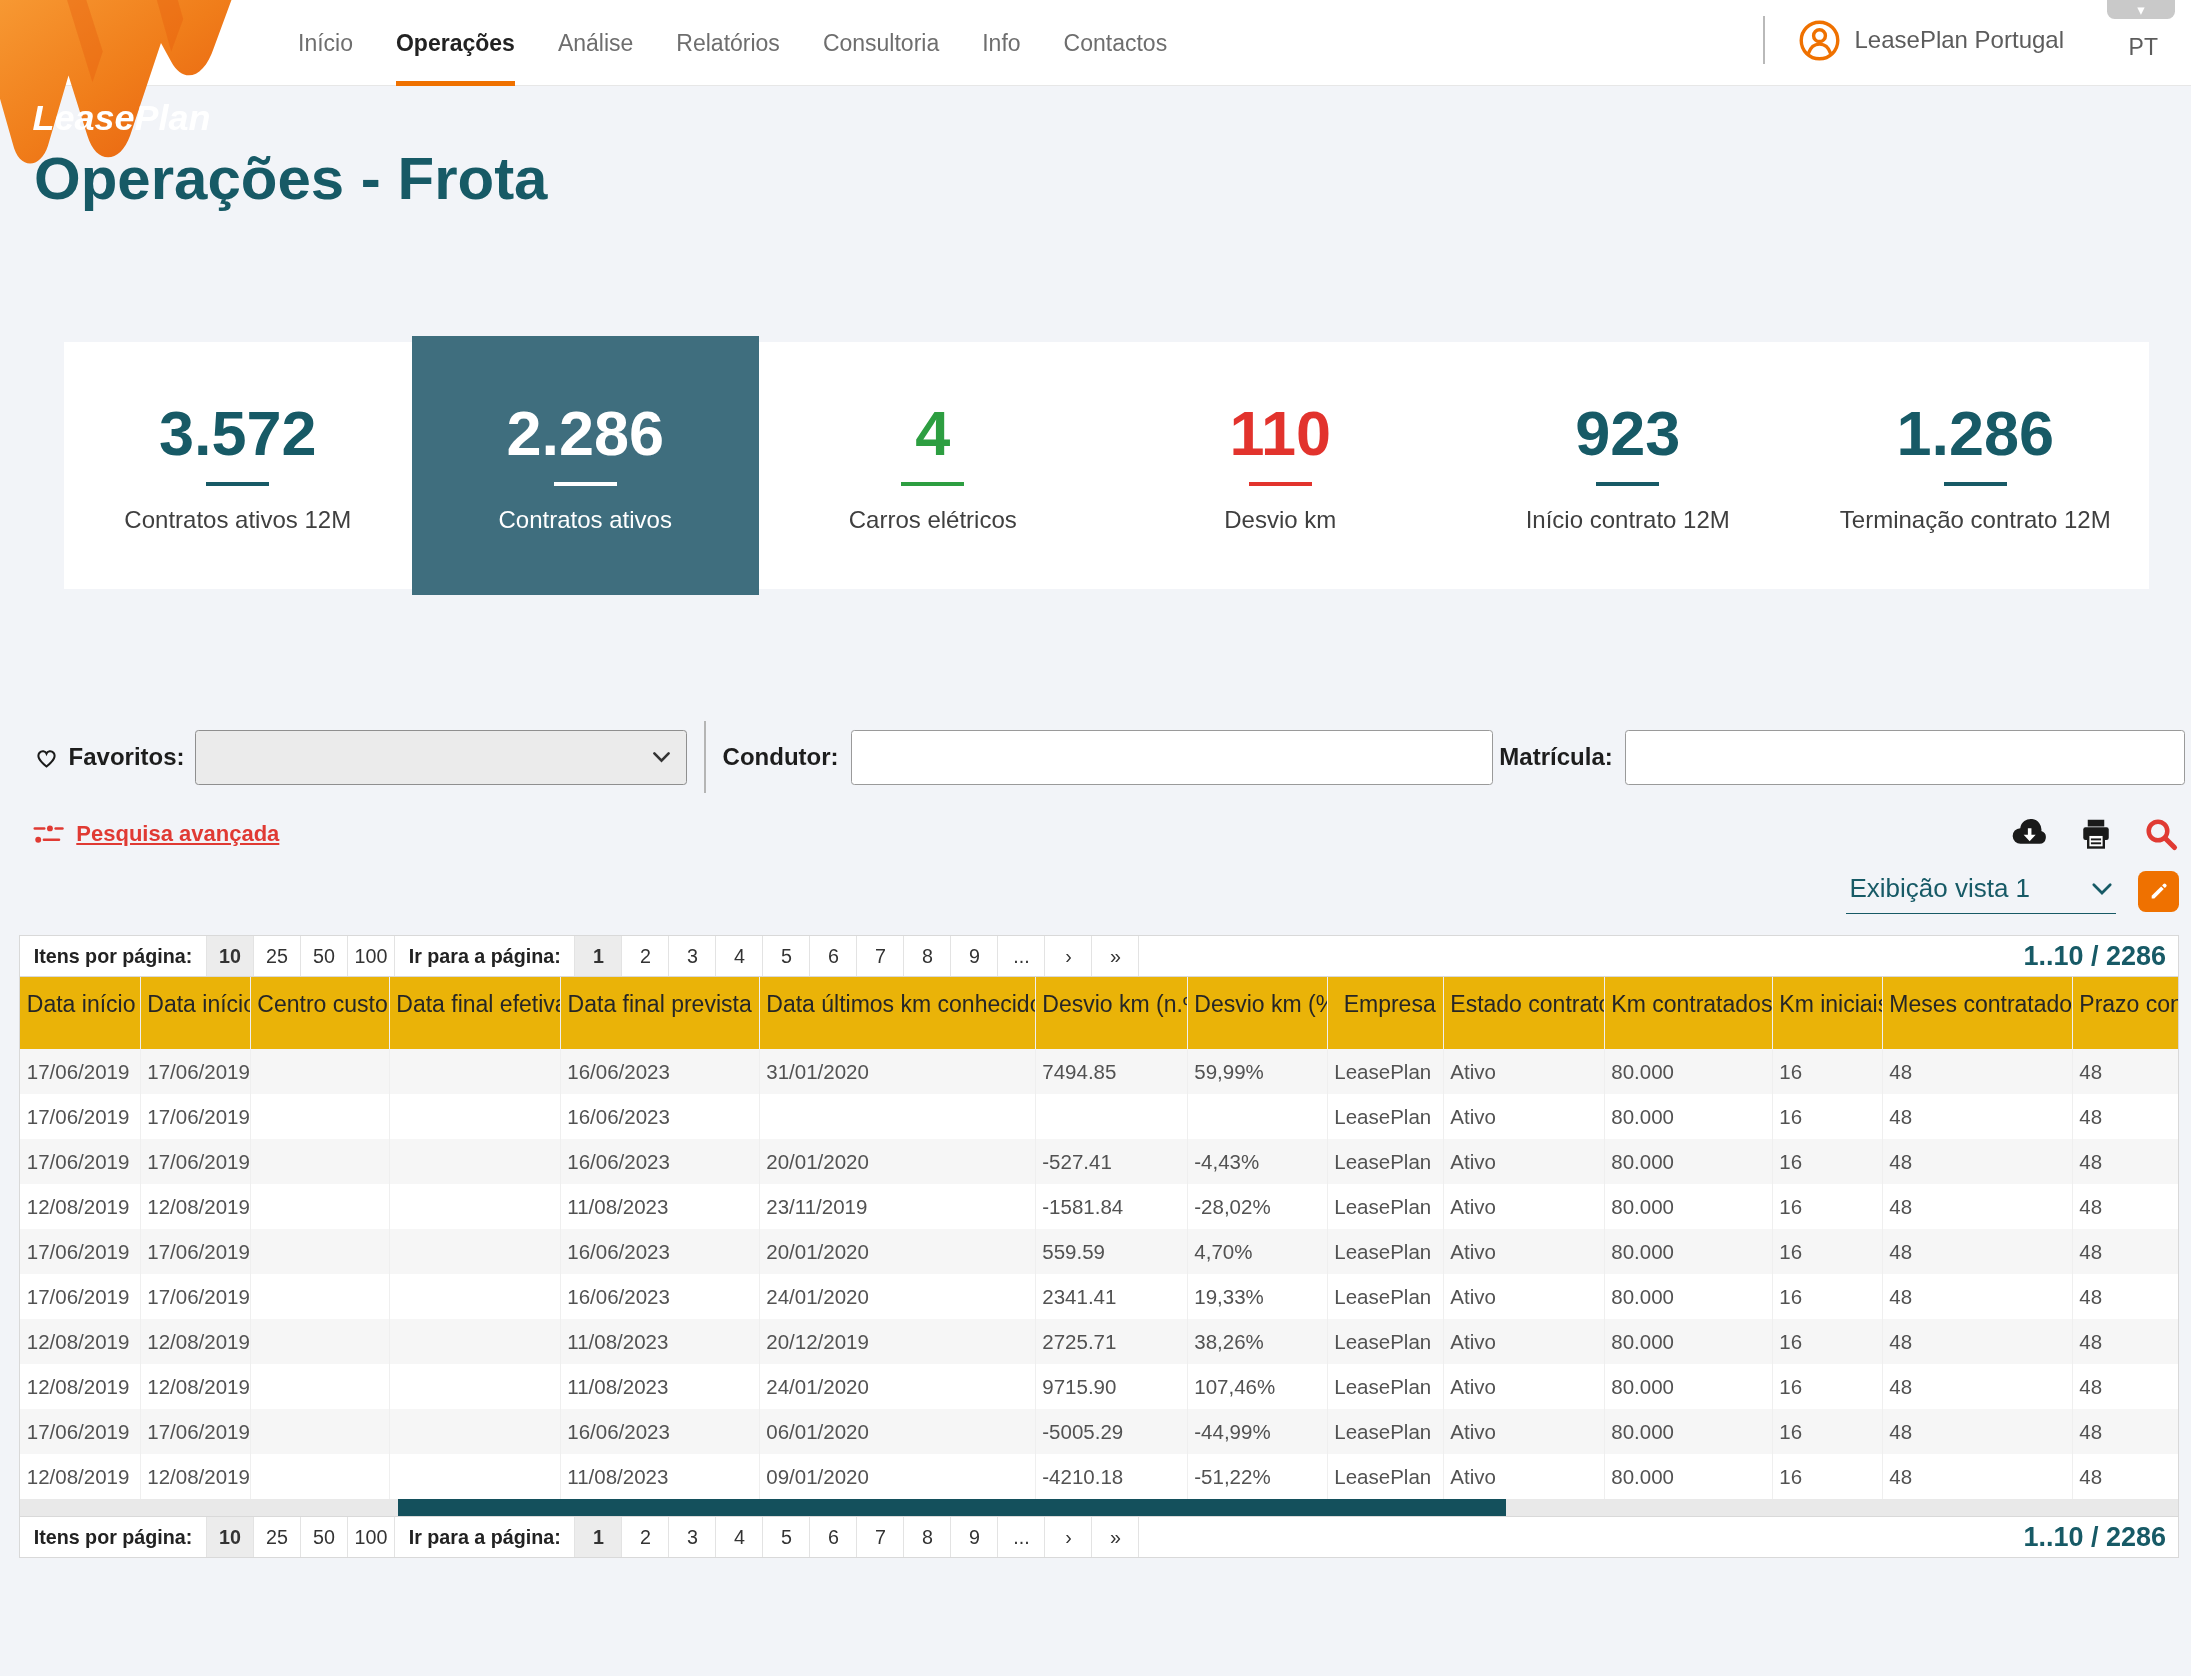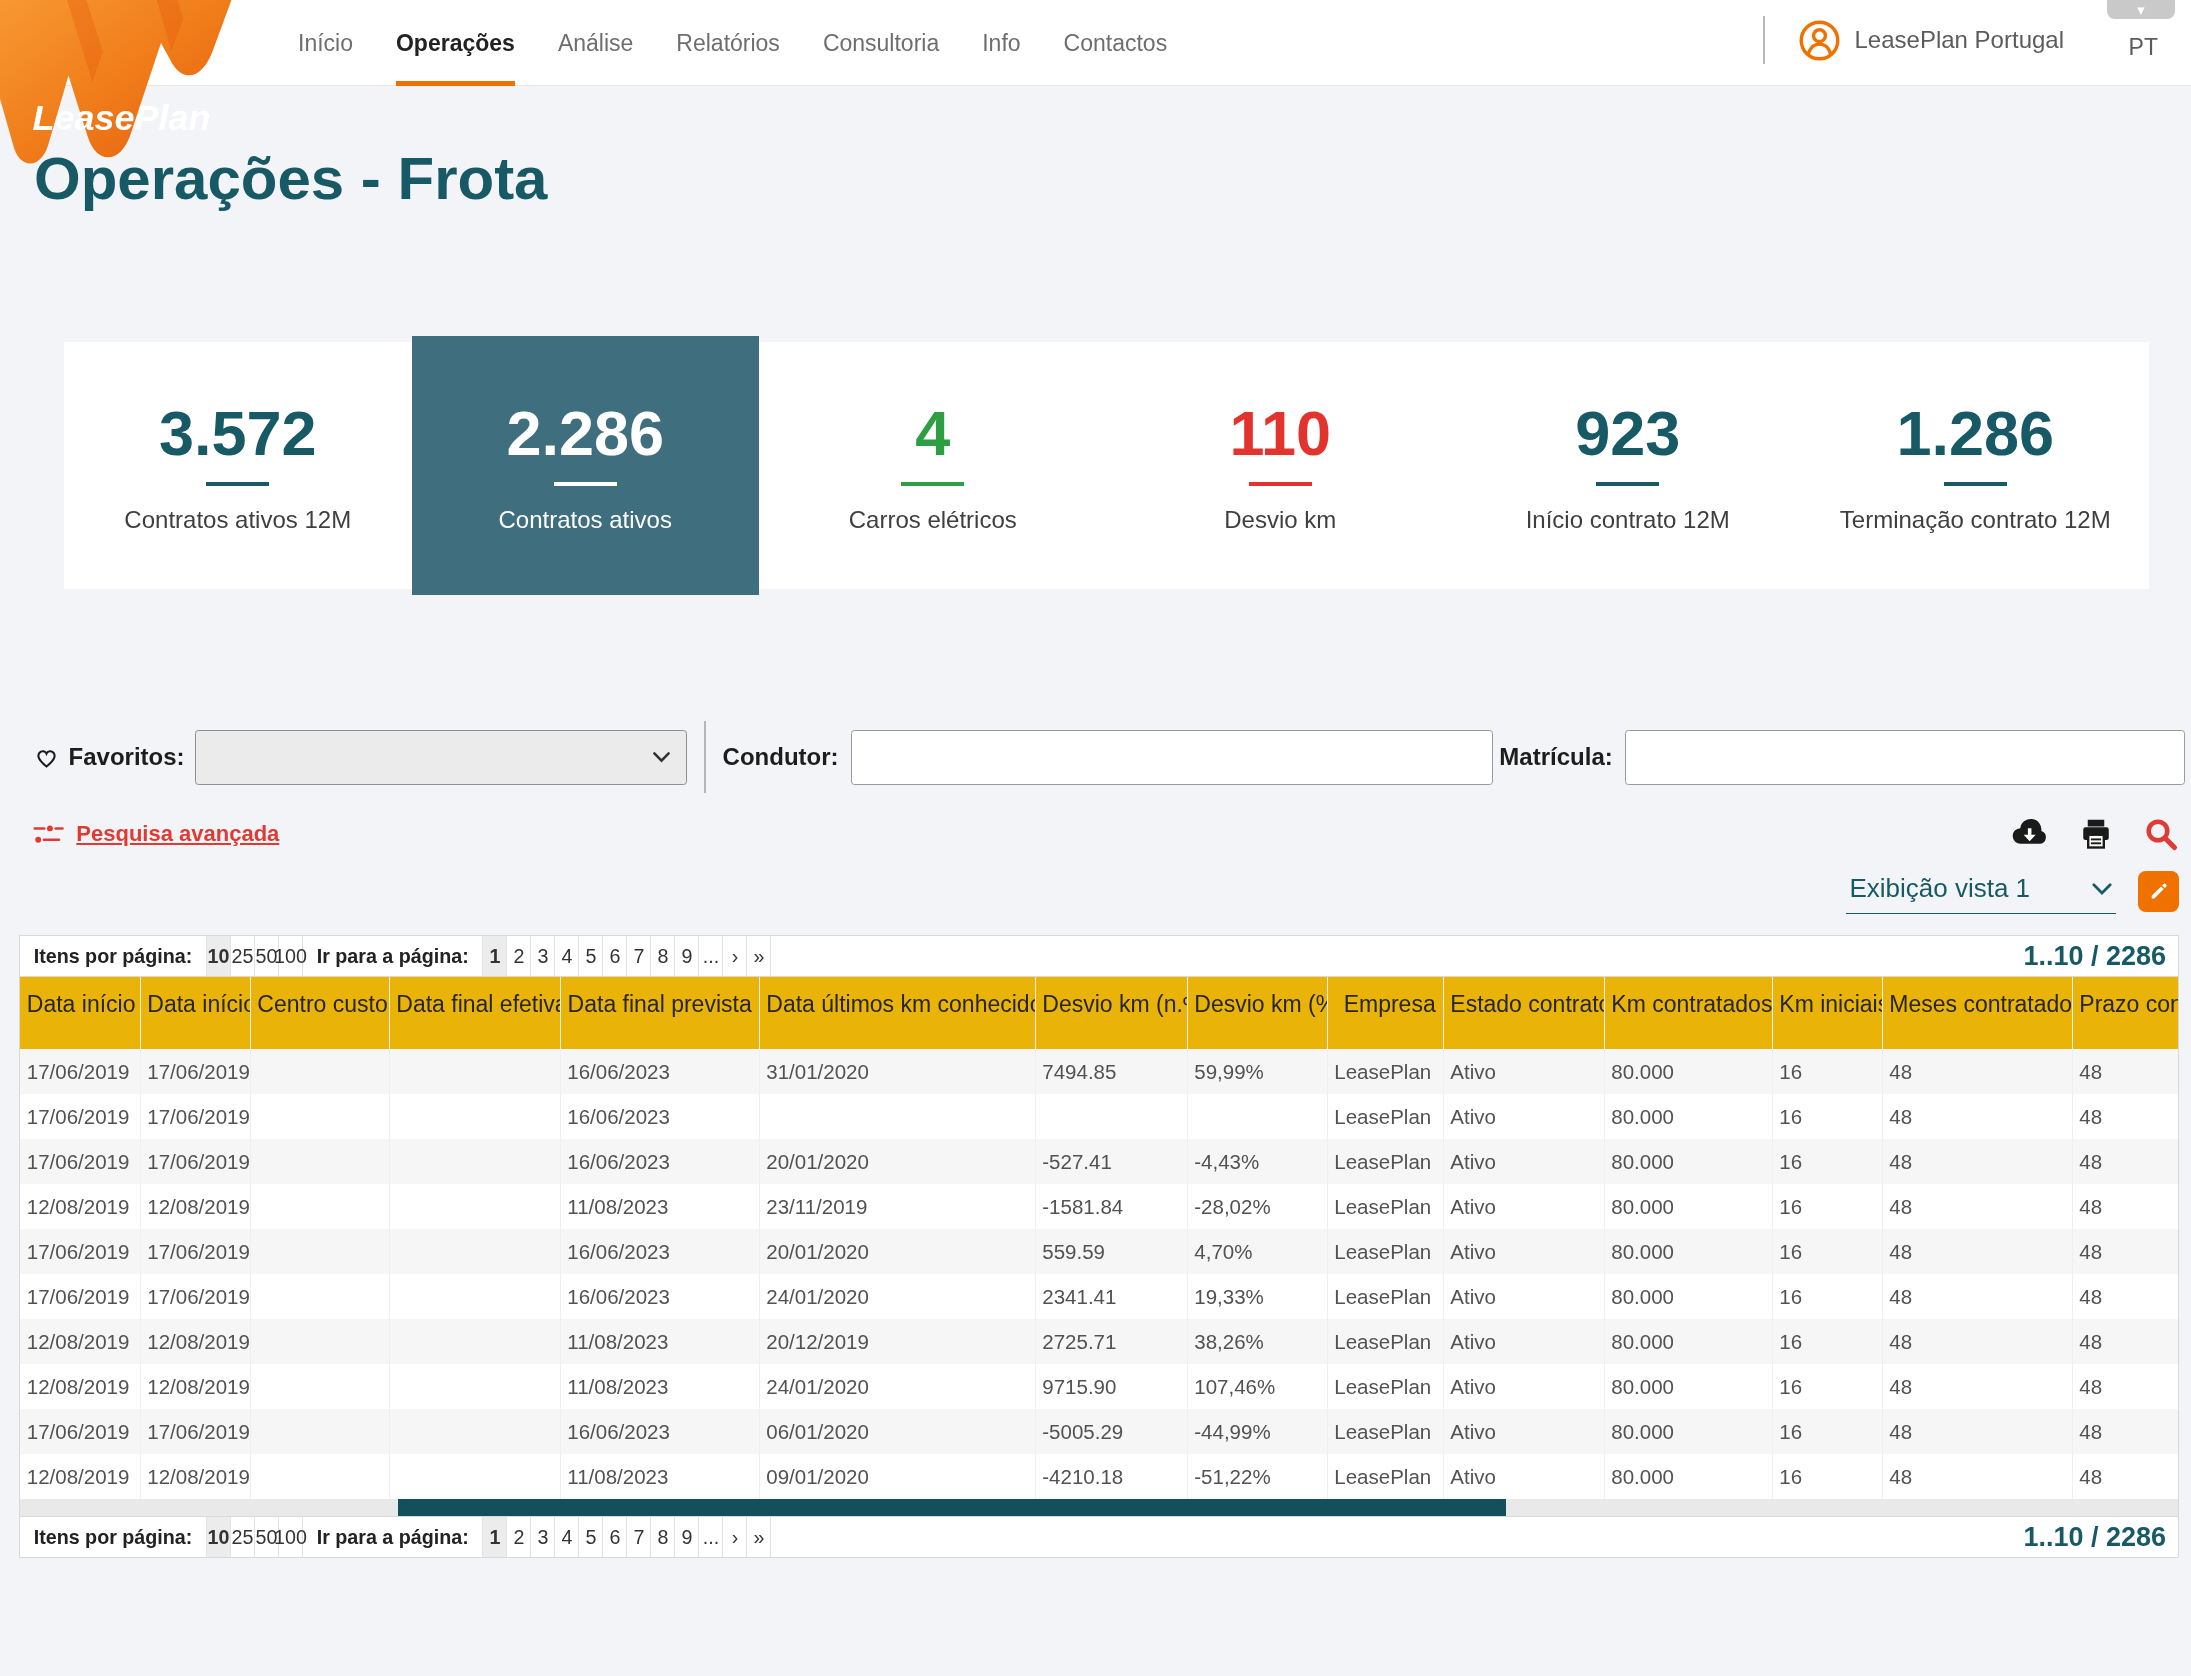--- a/index.html
+++ b/index.html
@@ -65,21 +65,21 @@
   .view-select .vtext { font-size:26px; color:#175A66; }
   .edit-btn { width:41px; height:41px; background:#EF7100; border-radius:7.7px; margin-left:22px; display:flex; align-items:center; justify-content:center; cursor:pointer; }
 
   
   .table-card { position:absolute; top:935px; left:19px; width:2160px; background:#fff; border:0.9px solid #d9d9d9; z-index:2; }
   .pg-bar { height:41px; display:flex; align-items:stretch; font-size:19.7px; background:#fff; }
   .pg-bar.top { border-bottom:0.9px solid #d9d9d9; }
   .pg-bar.bottom { border-top:0.9px solid #d9d9d9; }
   .pg-label { display:flex; align-items:center; padding:0 13.7px; font-weight:700; color:#222; white-space:nowrap; }
   .pg-group { display:flex; border-left:0.9px solid #e3e3e3; }
-  .pg-cell { width:24px; display:flex; align-items:center; justify-content:center; border-right:0.9px solid #e3e3e3; color:#333; cursor:pointer; }
+  .pg-cell { width:47px; display:flex; align-items:center; justify-content:center; border-right:0.9px solid #e3e3e3; color:#333; cursor:pointer; }
   .pg-cell.active { background:#ececec; font-weight:700; }
   .pg-range { margin-left:auto; display:flex; align-items:center; padding-right:12px; font-size:27px; font-weight:700; color:#175A66; }
 
   .table-wrap { overflow:hidden; width:100%; }
   table { border-collapse:collapse; table-layout:fixed; width:2183px; }
   thead th { font-size:23px; font-weight:400; color:#262626; text-align:right; vertical-align:top; padding:13.7px 6.8px 0 6.8px; height:72px; border-right:0.9px solid #efefef; background:#eab308; white-space:nowrap; overflow:hidden; }
   tbody td { font-size:20.5px; color:#525252; padding:0 6.8px; height:45px; border-right:0.9px solid #efefef; white-space:nowrap; overflow:hidden; }
   tbody tr:nth-child(odd) { background:#f6f6f6; }
   tbody tr:nth-child(even) { background:#fff; }
 

